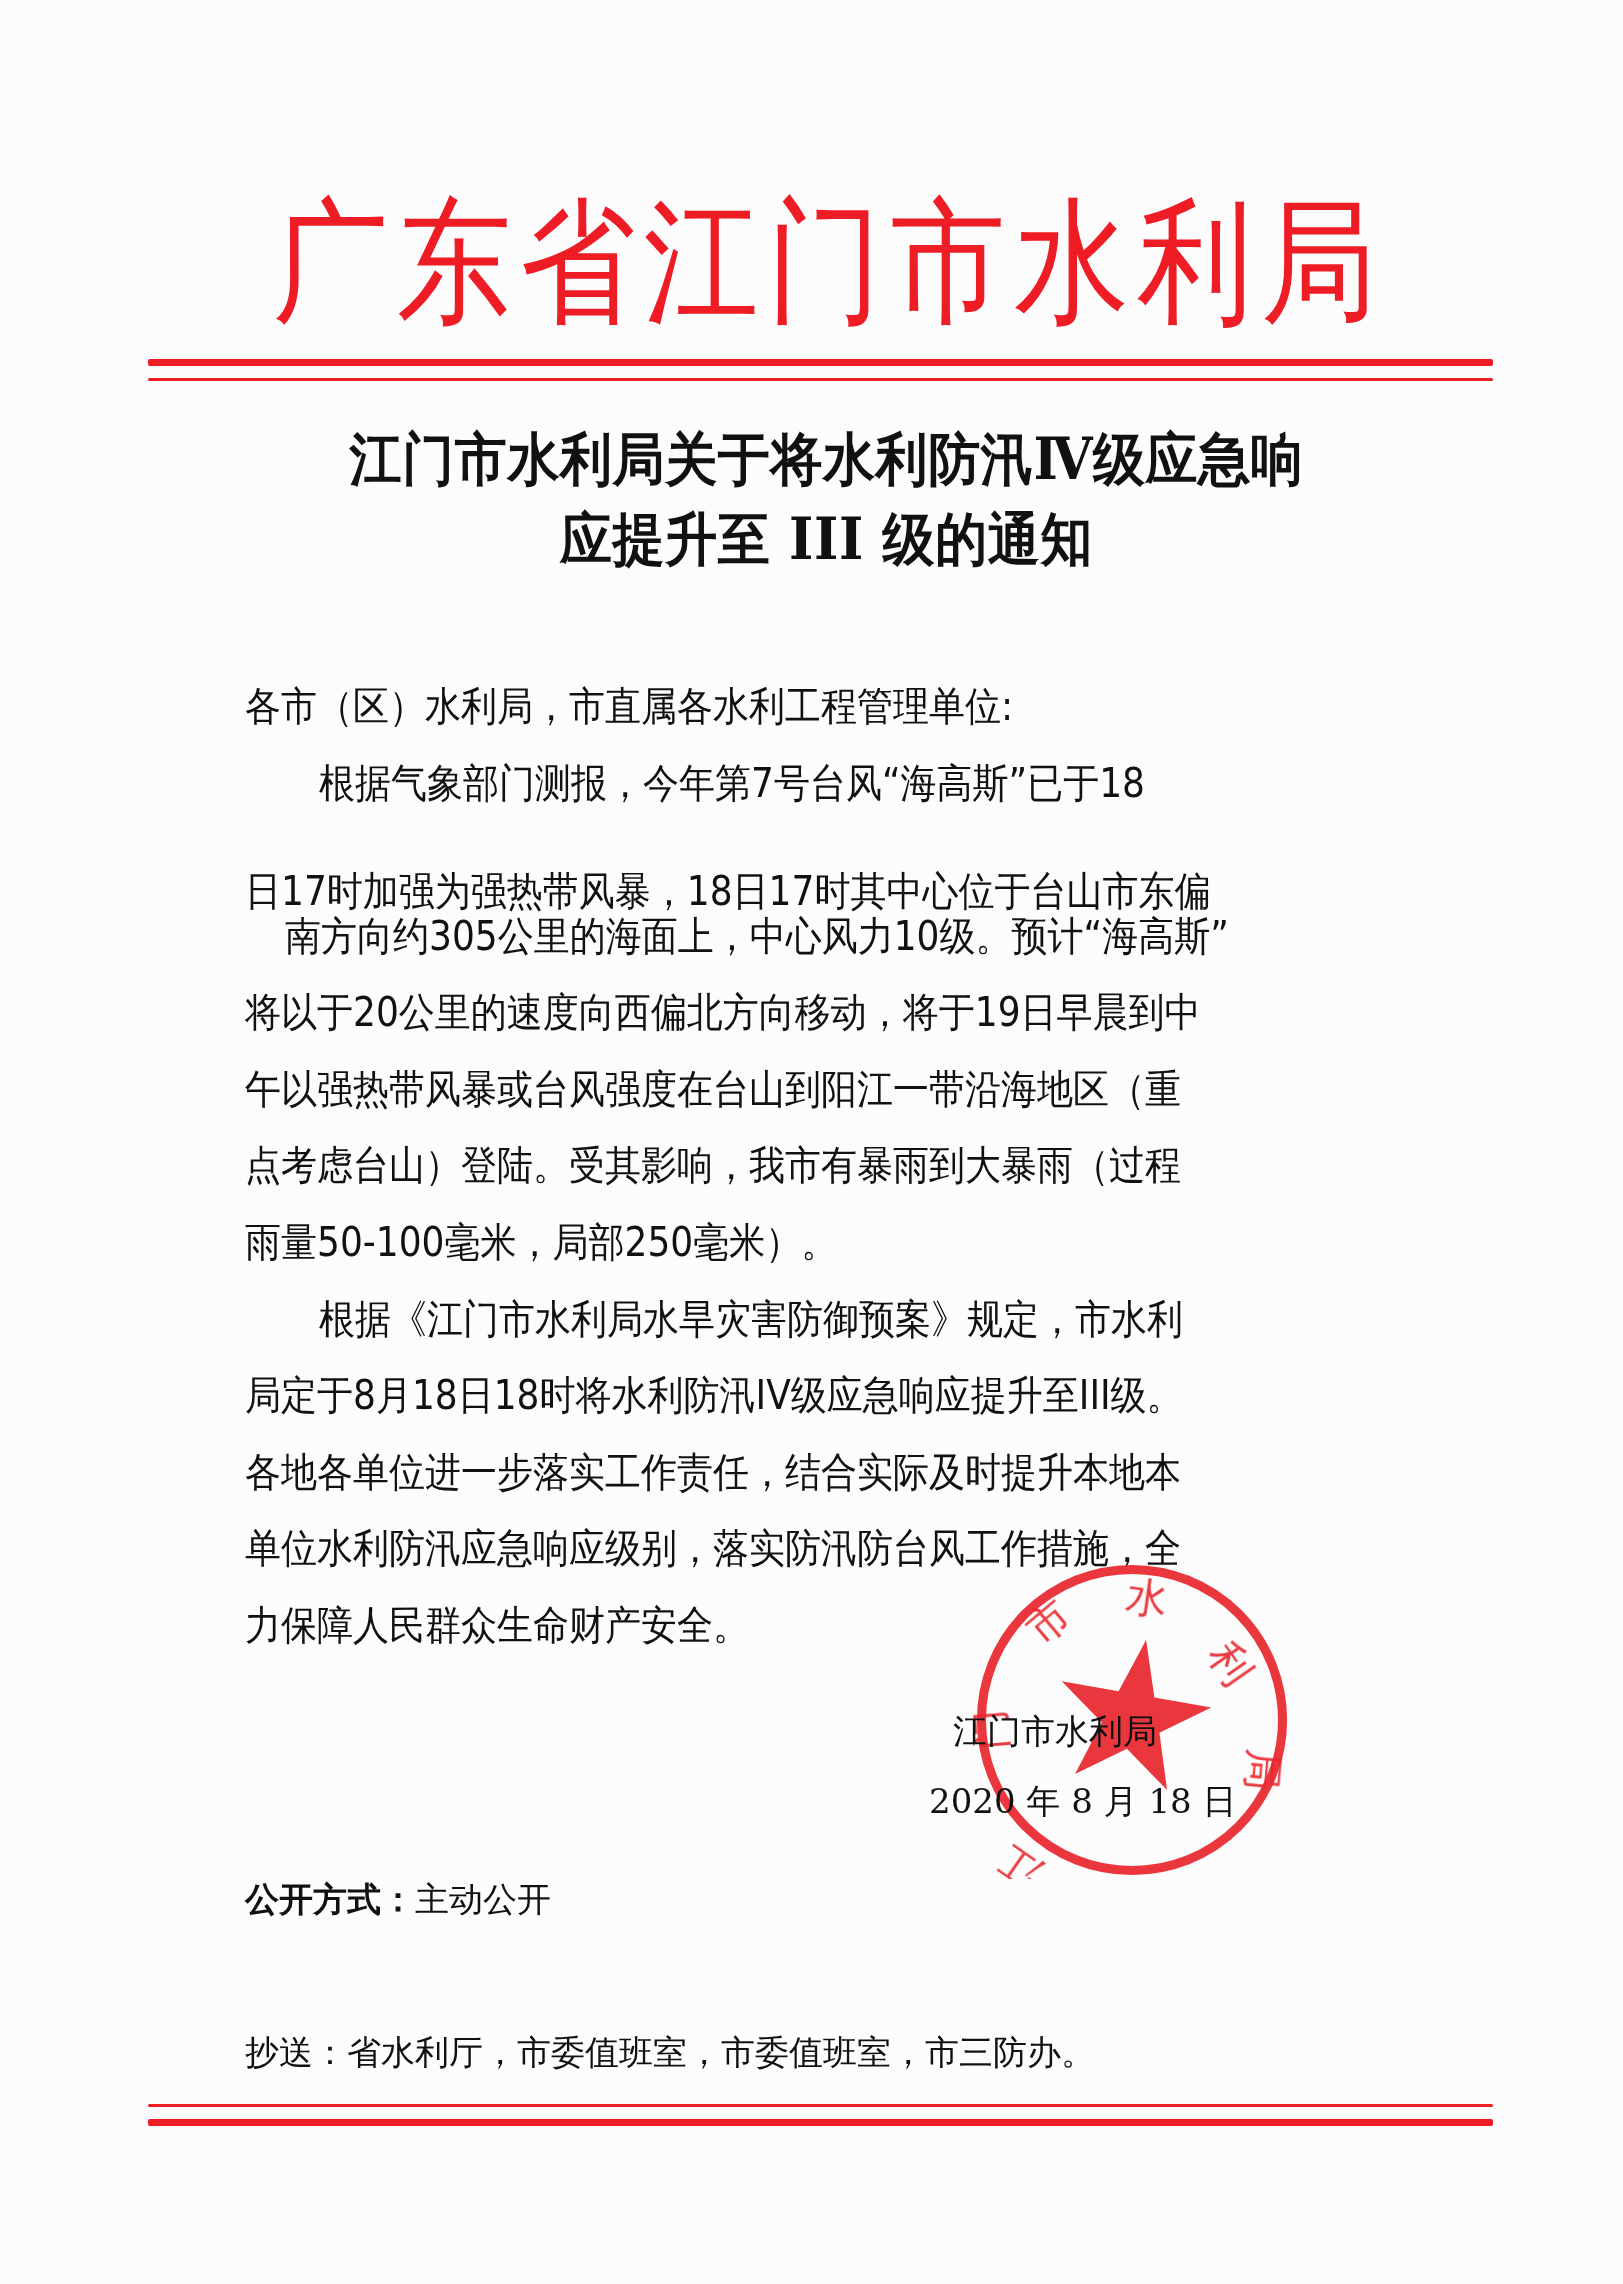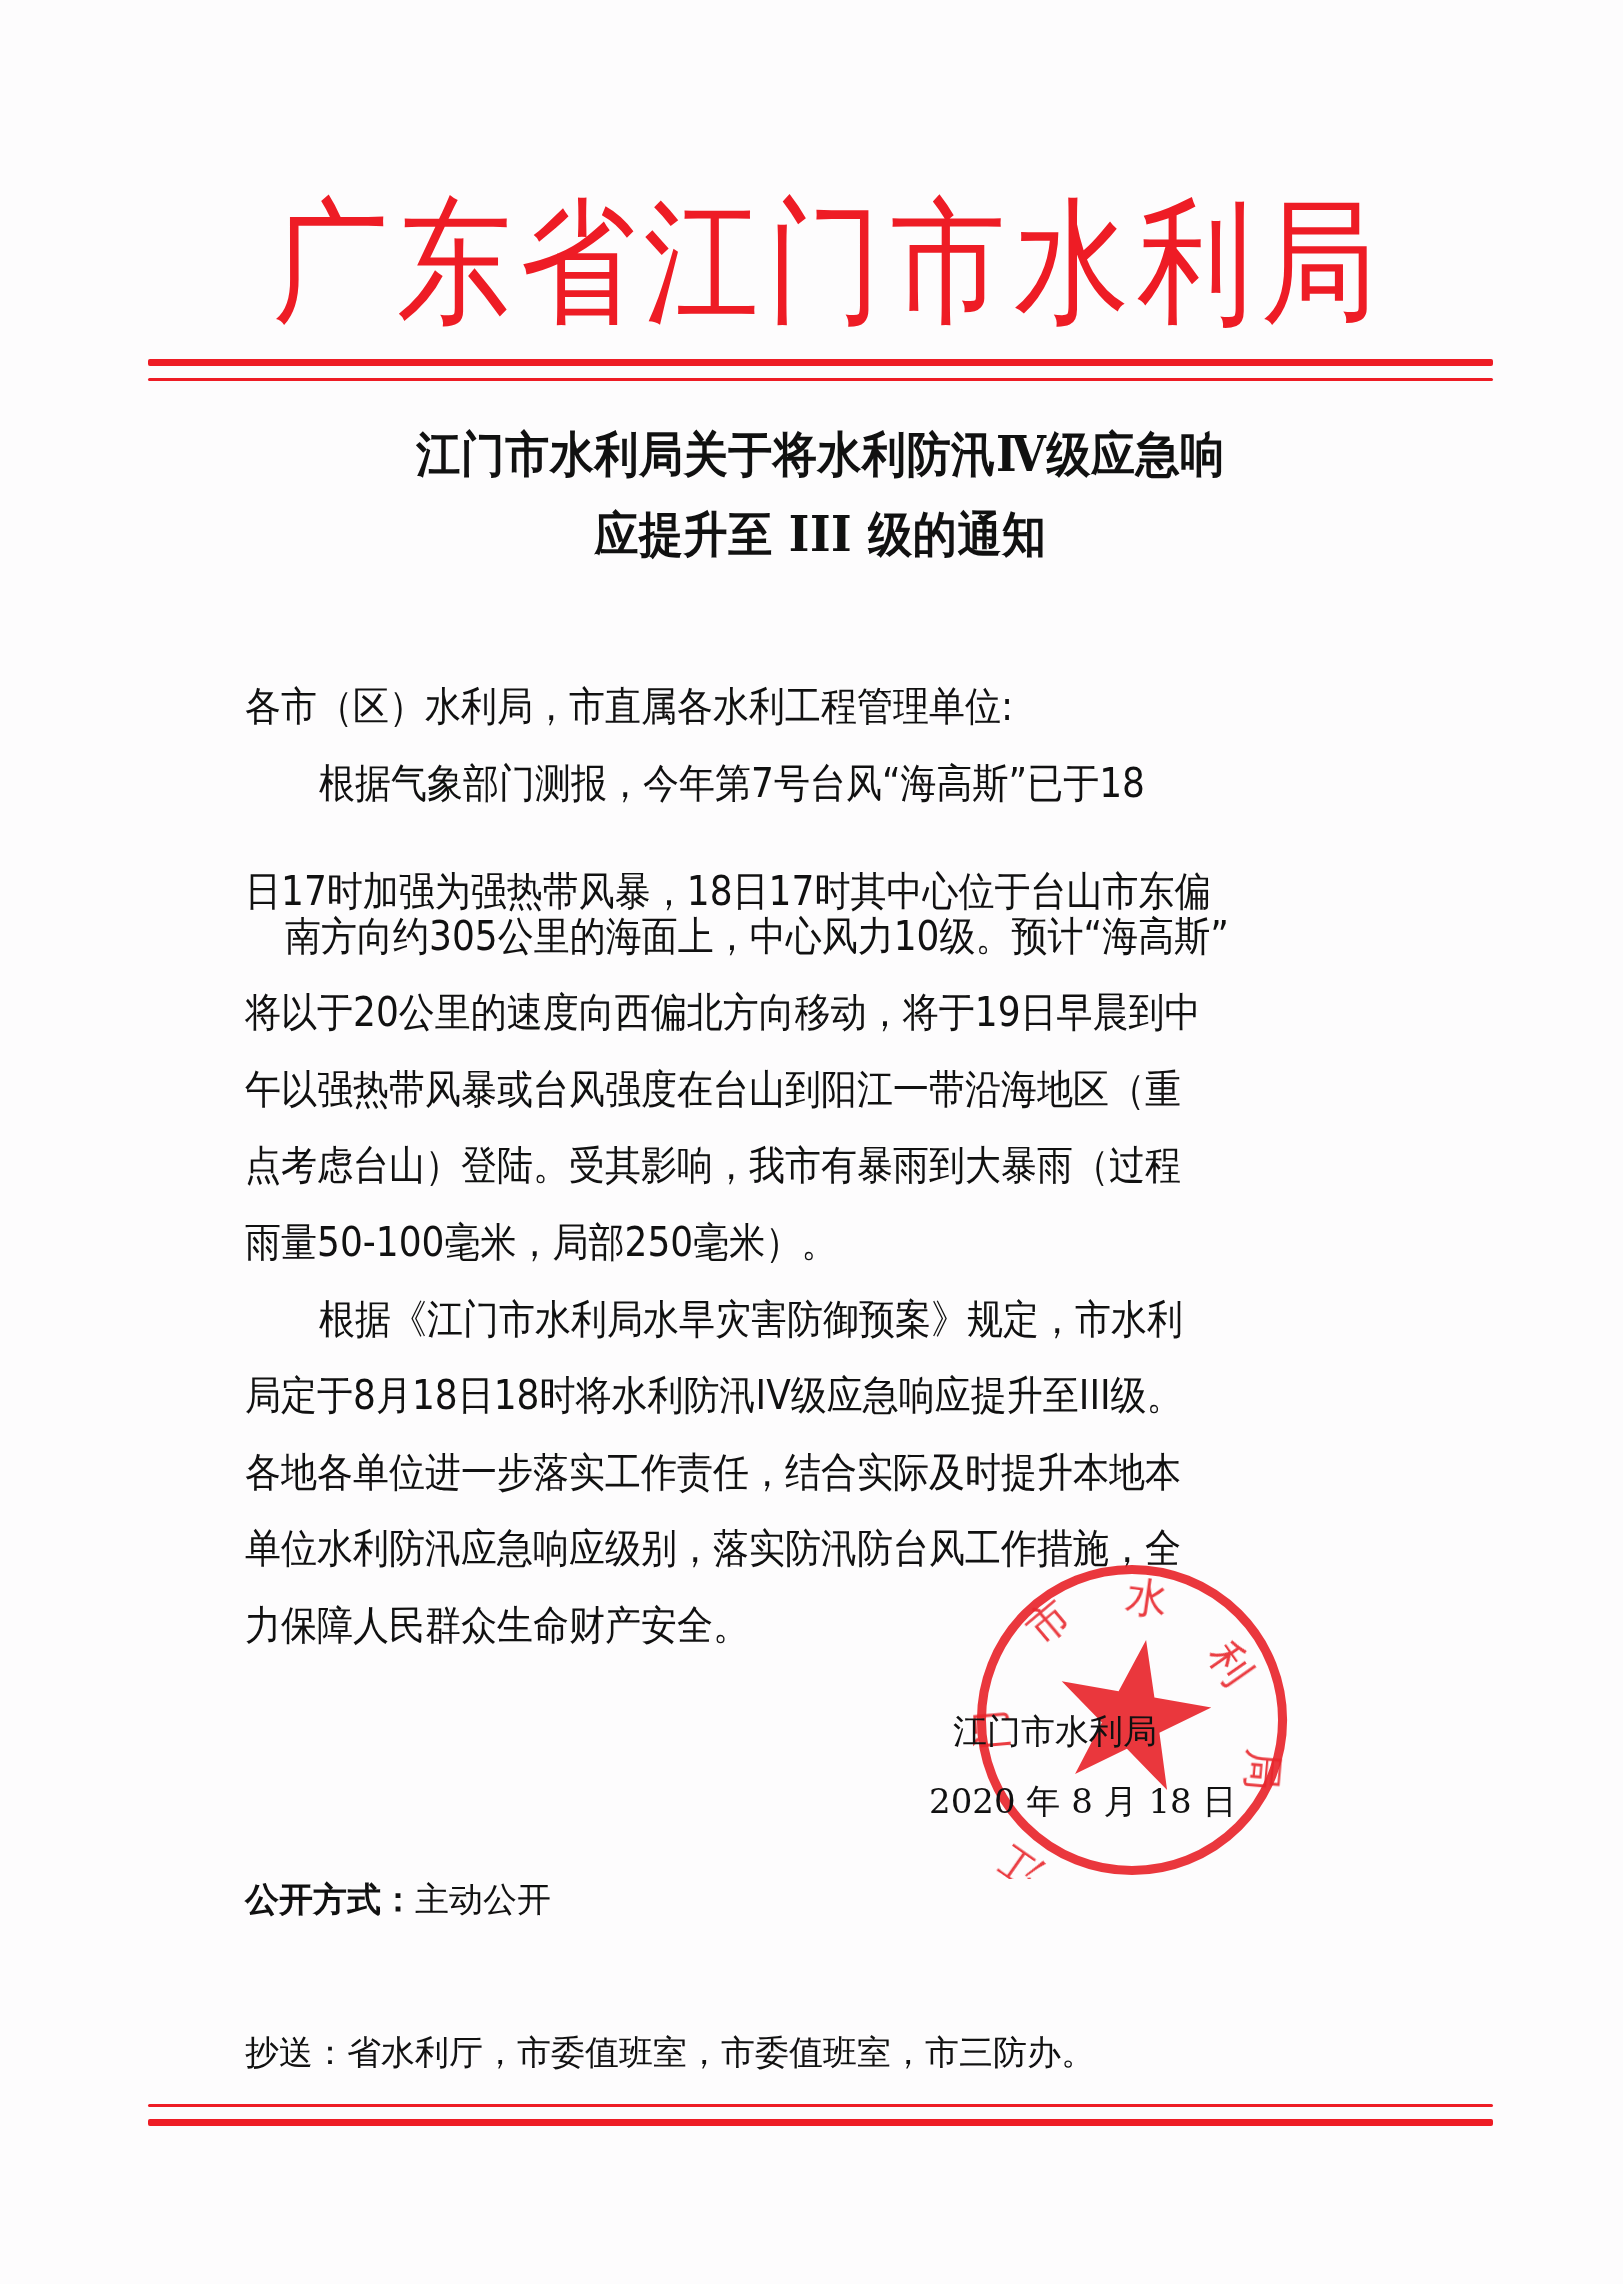--- a/index.html
+++ b/index.html
@@ -14,23 +14,23 @@
   .masthead {
     left: 273px; top: 188px; width: 1103px; height: 149px;
     display: flex; justify-content: space-between; align-items: center;
     color: #ee1c25;
     font-family: "DejaVu Serif", "Liberation Serif", serif;
     font-size: 115px; line-height: 1;
   }
   .masthead span { display: inline-block; transform: scaleY(1.18); }
   .rule { background: #ee1c25; left: 148px; width: 1345px; border-radius: 1.9px; }
   .title {
-    left: 148px; width: 1345px; text-align: center;
+    left: 154px; width: 1345px; text-align: center;
     font-family: "DejaVu Serif", "Liberation Serif", serif;
-    font-weight: bold; font-size: 44px; line-height: 1;
+    font-weight: bold; font-size: 52px; line-height: 1;
     letter-spacing: 0.6px;
   }
   .title span { display: inline-block; transform: scaleY(1.1); }
   .body-line {
     left: 245px; width: 1142px;
     font-family: "DejaVu Sans", "Liberation Sans", sans-serif;
     font-size: 36px; line-height: 1; white-space: nowrap;
   }
   .body-line span { display: inline-block; transform: scaleY(1.12); transform-origin: left center; }
   .justify { text-align: justify; text-align-last: justify; }

